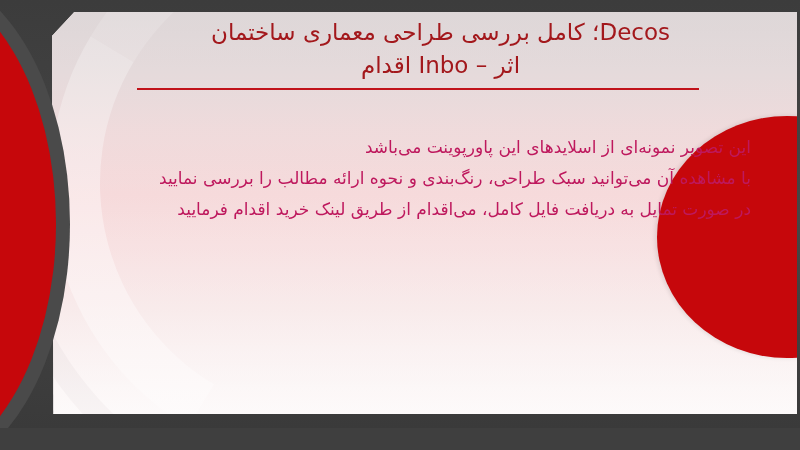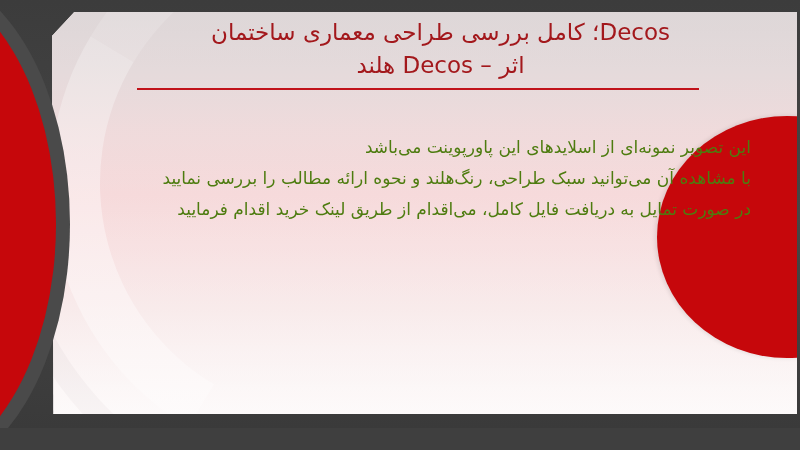--- a/index.html
+++ b/index.html
@@ -110,21 +110,21 @@
     border-top:2px solid #c1121a;
   }
   
   .body-wrap{
     position:absolute;
     left:86px;right:46px;top:120px;
     direction:rtl;
     text-align:right;
   }
   .body-line{
-    color:#4d7c0f;
+    color:#be185d;
     font-size:17px;
     line-height:31px;
     white-space:nowrap;
   }
 </style>
 </head>
 <body>
 
 <div id="slide">
 
@@ -142,27 +142,27 @@
       <div class="arc arc6"></div>
       <div class="arc arc7"></div>
     </div>
 
     <div class="haze"></div>
 
     <div class="right-ellipse"></div>
 
     <div class="title-wrap">
       <div class="title-line">Decos؛ کامل بررسی طراحی معماری ساختمان</div>
-      <div class="title-line">اثر – Decos هلند</div>
+      <div class="title-line">اثر – Inbo اقدام</div>
     </div>
     <div class="title-rule"></div>
 
     <div class="body-wrap">
       <div class="body-line">این تصویر نمونه‌ای از اسلایدهای این پاورپوینت می‌باشد</div>
-      <div class="body-line">با مشاهده آن می‌توانید سبک طراحی، رنگ‌هلند و نحوه ارائه مطالب را بررسی نمایید</div>
+      <div class="body-line">با مشاهده آن می‌توانید سبک طراحی، رنگ‌بندی و نحوه ارائه مطالب را بررسی نمایید</div>
       <div class="body-line">در صورت تمایل به دریافت فایل کامل، می‌اقدام از طریق لینک خرید اقدام فرمایید</div>
     </div>
   </div>
 
   <div class="left-rim"></div>
   <div class="left-ellipse"></div>
 
 </div>
 
 </body></html>

